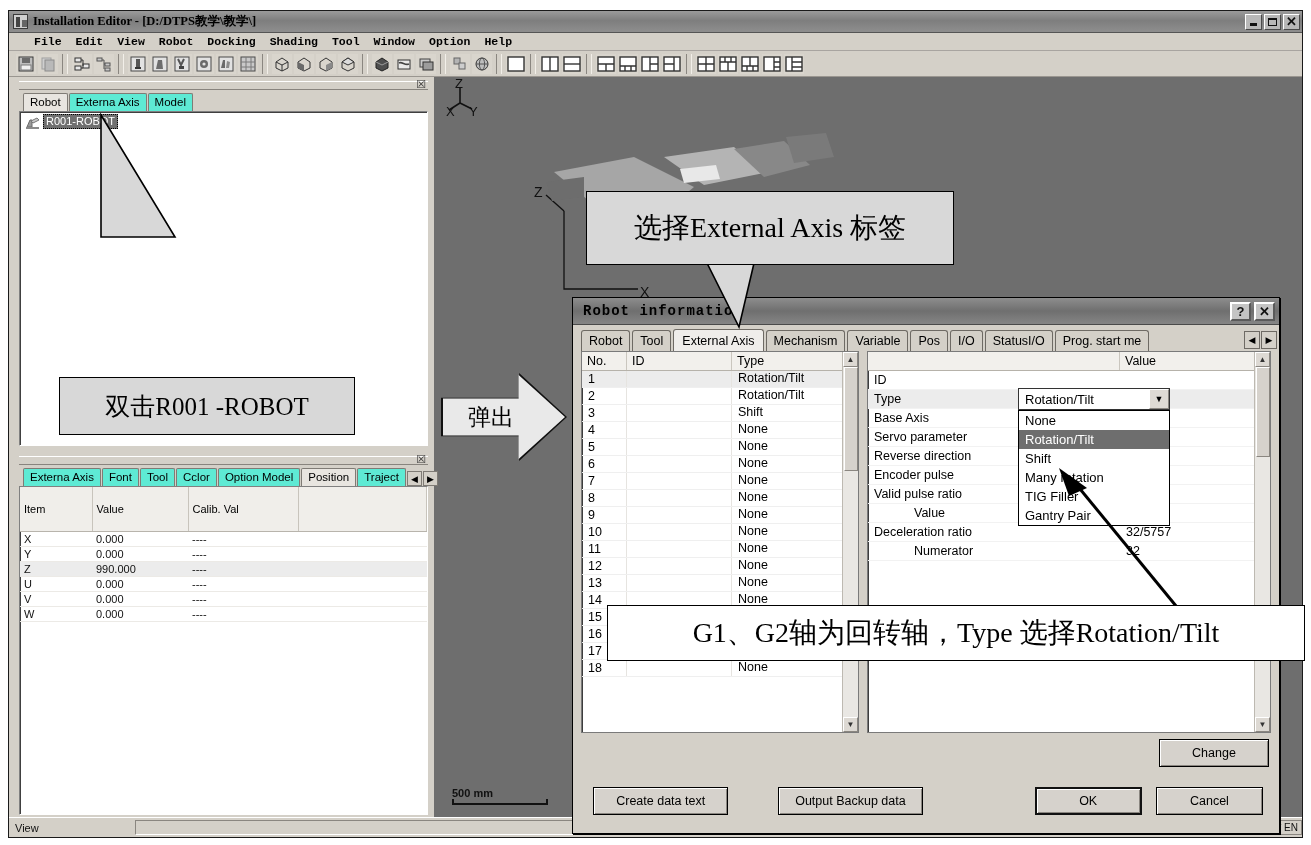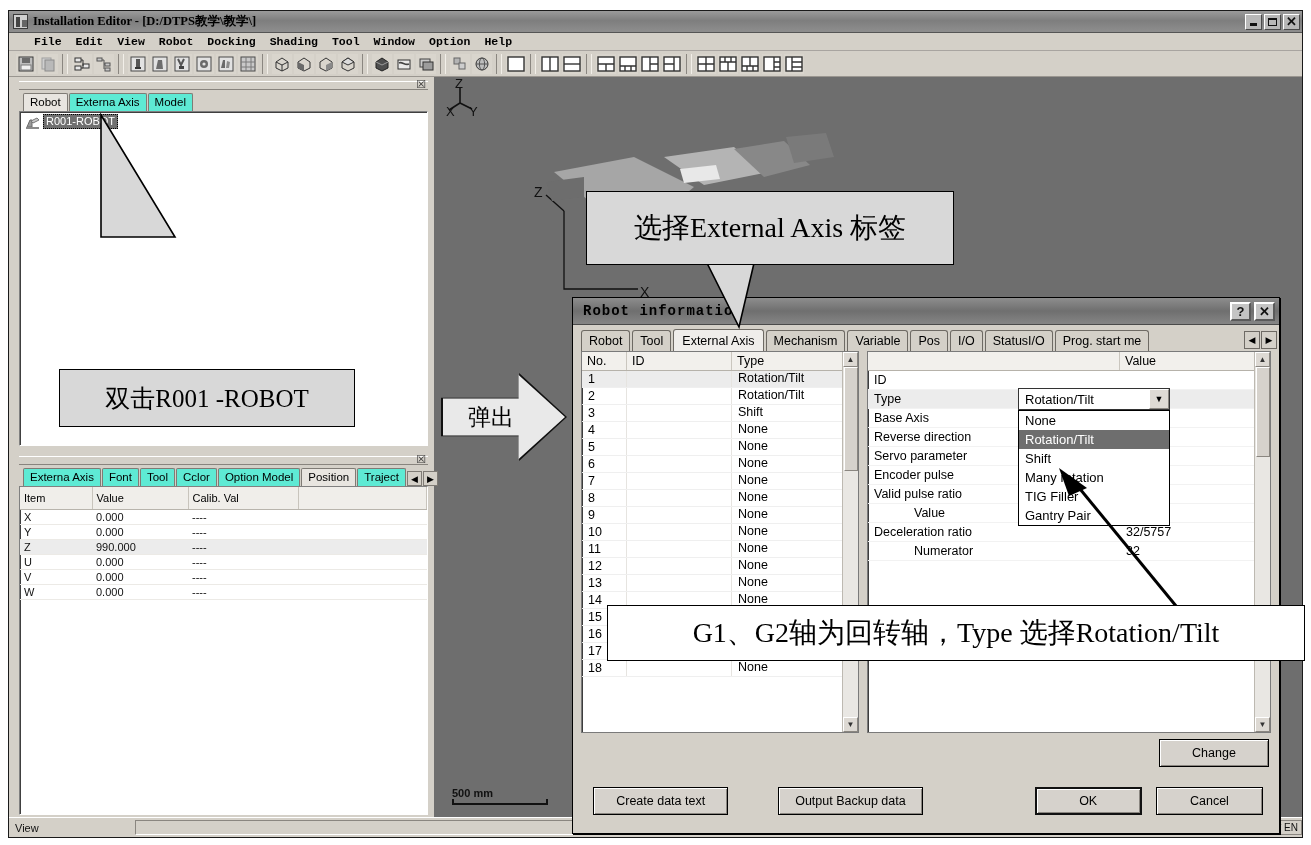--- a/index.html
+++ b/index.html
@@ -109,21 +109,21 @@
   }
   .tree-label {
     font-size:11px; background:#707070; color:#fff; padding:0 2px; line-height:13px;
     border:1px dotted #000;
   }
   
   .tbl { width:100%; border-collapse:collapse; font-size:11px; }
   .tbl th {
     font-weight:normal; text-align:left; background:#f0eeea;
     border-right:1px solid #c8c4bc; border-bottom:1px solid #b8b4ac;
-    padding:5px 4px; color:#000;
+    padding:16px 4px; color:#000;
   }
   .tbl td {
     border-bottom:1px solid #eceae6; padding:1px 4px; color:#111;
   }
   .tbl tr.alt td { background:#ececec; }
   
   .viewport { flex:1; position:relative; background:#6e6e6e; overflow:hidden; }
   .axis-ind { position:absolute; color:#111; font-size:12px; font-family:"Liberation Sans",sans-serif; }
   .scalebar { position:absolute; left:18px; bottom:12px; color:#111; font-size:11px; font-weight:bold; }
   .scalebar .bar { border-bottom:2px solid #111; border-left:2px solid #111; border-right:2px solid #111; height:6px; width:96px; }
@@ -646,21 +646,21 @@
 
       <div class="scalebar">
         <span>500 mm</span>
         <div class="bar"></div>
       </div>
     </div>
 
     <svg class="tailsvg" style="left:62px; top:30px; width:270px; height:225px; z-index:38;">
       <path d="M30 8 L104 130 L30 130 Z" fill="#d8d8d8" stroke="#000" stroke-width="1.6"></path>
     </svg>
-    <div class="callout" style="left:50px; top:292px; width:296px; height:58px; font-size:25px;text-align:center;">
+    <div class="callout" style="left:50px; top:300px; width:296px; height:58px; font-size:25px;text-align:center;">
       <span>双击R001 -ROBOT</span>
     </div>
 
     <div class="arrow-outline" style="left:432px; top:296px; width:126px; height:88px;"></div>
     <div class="arrow-shape" style="left:434px; top:298px; width:122px; height:84px;">
       <span style="margin-right:26px;">弹出</span>
     </div>
 
     <svg class="tailsvg" style="left:690px; top:180px; width:120px; height:90px; z-index:41;">
       <path d="M6 2 L56 2 L40 70 Z" fill="#d8d8d8" stroke="#000" stroke-width="1.6"></path>
@@ -813,25 +813,25 @@
               </div>
             <div class="pb-row alt">
                 <div class="lbl">Type</div>
                 <div class="val"></div>
               </div>
             <div class="pb-row">
                 <div class="lbl">Base Axis</div>
                 <div class="val"></div>
               </div>
             <div class="pb-row">
+                <div class="lbl">Servo parameter</div>
+                <div class="val"></div>
+              </div>
+            <div class="pb-row">
                 <div class="lbl">Reverse direction</div>
-                <div class="val"></div>
-              </div>
-            <div class="pb-row">
-                <div class="lbl">Servo parameter</div>
                 <div class="val"></div>
               </div>
             <div class="pb-row">
                 <div class="lbl">Encoder pulse</div>
                 <div class="val"></div>
               </div>
             <div class="pb-row">
                 <div class="lbl">Valid pulse ratio</div>
                 <div class="val"></div>
               </div>

